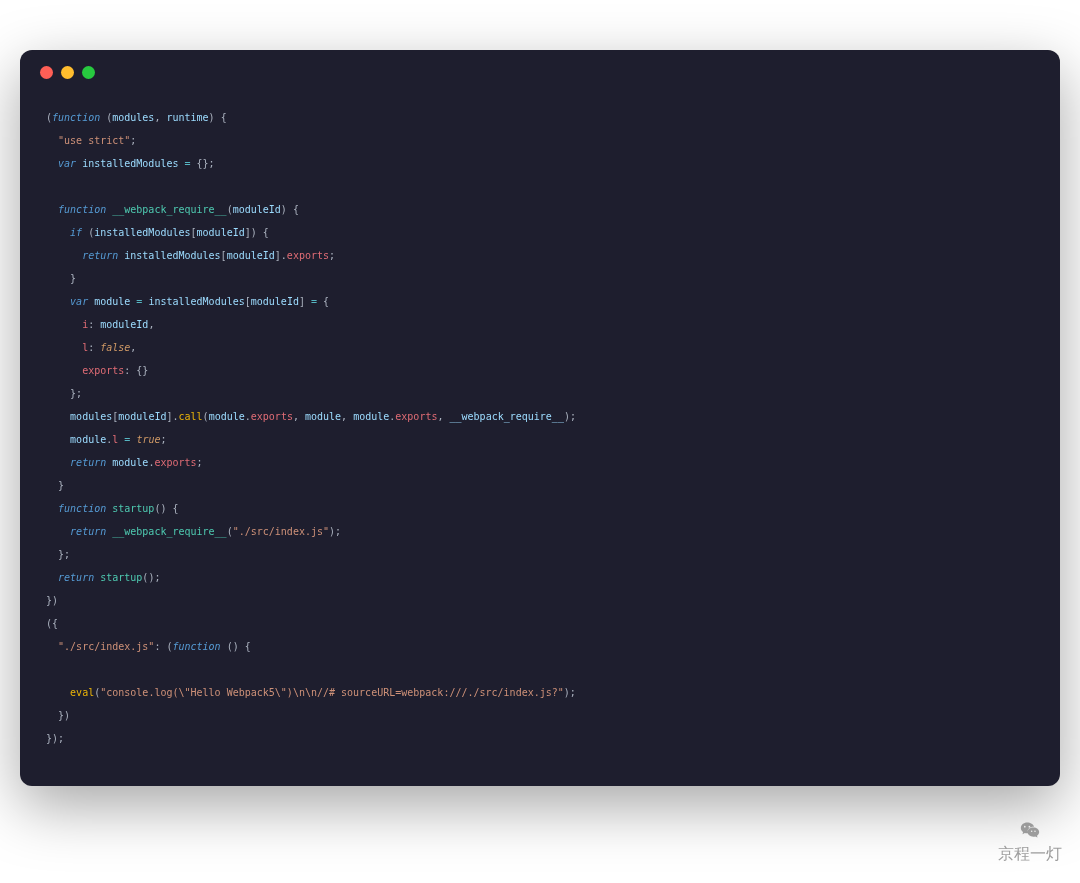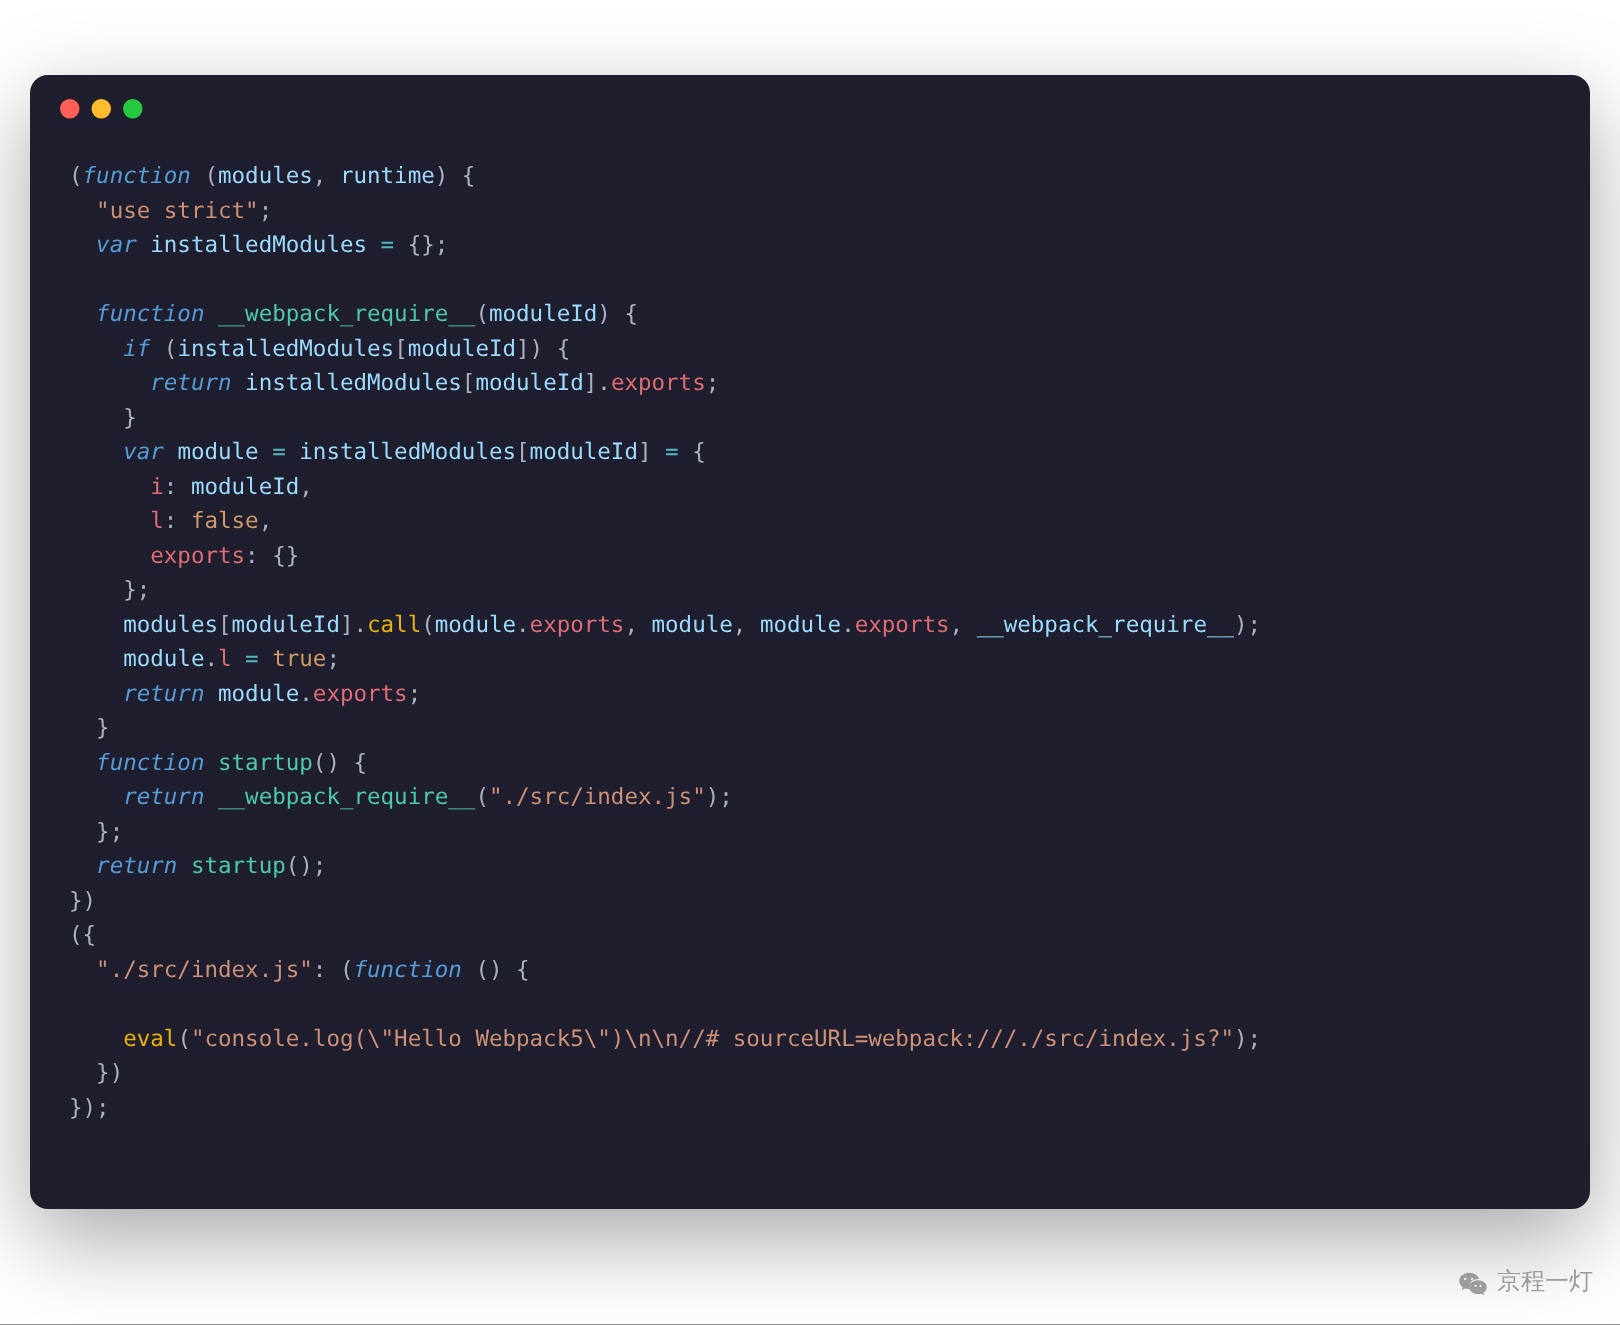--- a/index.html
+++ b/index.html
@@ -28,46 +28,47 @@
     }
     .tl-dot {
       width: 13px;
       height: 13px;
       border-radius: 50%;
     }
     .tl-red { background: #ff5f56; }
     .tl-yellow { background: #ffbd2e; }
     .tl-green { background: #27c93f; }
     .code {
-      padding: 12px 26px 56px 26px;
-      font-size: 15px;
+      padding: 12px 26px 36px 26px;
+      font-size: 10px;
       line-height: 23px;
       color: #c9d1d9;
       white-space: pre;
       overflow-x: auto;
     }
     .k   { color: #569cd6; font-style: italic; }   
     .fn  { color: #4ec9b0; }                         
     .prm { color: #9cdbfe; }                         
     .str { color: #ce9178; }                         
-    .lit { color: #d19a66; }                         
+    .lit { color: #d19a66; font-style: italic; }                         
     .pun { color: #abb2bf; }                         
     .op  { color: #56b6c2; }                         
     .mth { color: #eab308; }                         
     .prop{ color: #e06c75; }                         
     .watermark {
       position: absolute;
       right: 18px;
       bottom: 18px;
       color: rgba(140,140,140,0.85);
       font-family: 'PingFang SC','Microsoft YaHei',sans-serif;
       font-size: 16px;
       display: flex;
       align-items: center;
       gap: 6px;
+      flex-direction: column;
     }
     .wm-icon {
       width: 20px; height: 18px;
       display:inline-block;
     }
   </style>
 </head>
 <body>
 
 <div class="window">

